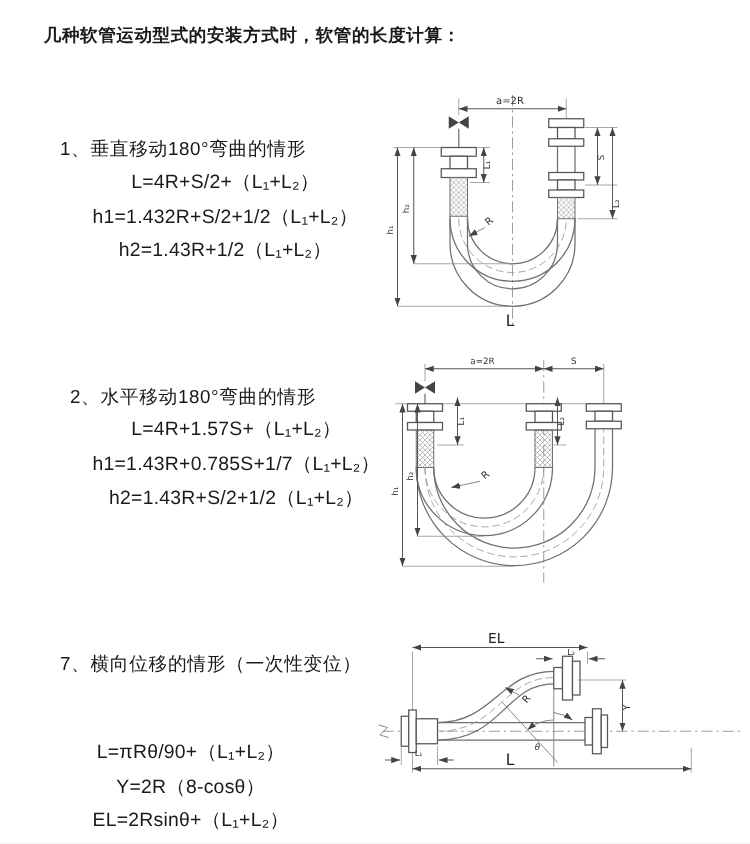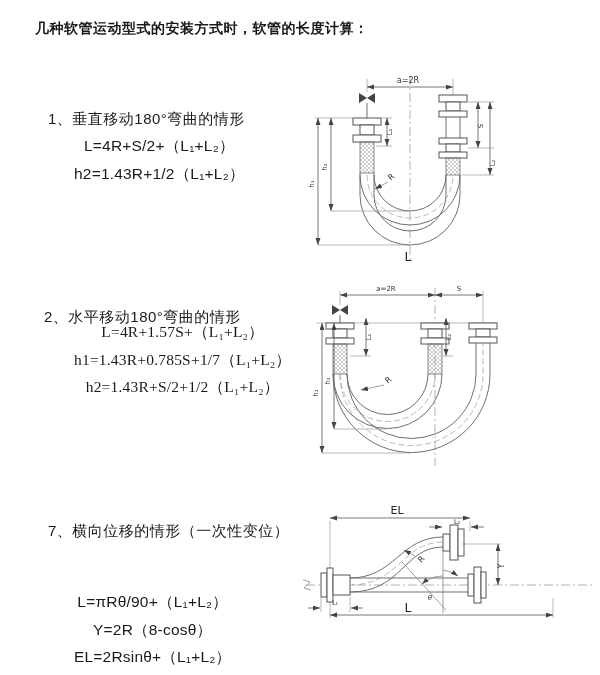--- a/index.html
+++ b/index.html
@@ -25,25 +25,26 @@
 </head>
 <body>
 
 <div id="canvas">
 
   <div class="abs title" style="left:35px;top:20px;">几种软管运动型式的安装方式时，软管的长度计算：</div>
 
   <div class="abs heading" style="left:48px;top:110px;">1、垂直移动180°弯曲的情形</div>
   <div class="abs" style="left:74px;top:132px;">
     <div class="formula">L=4R+S/2+（L₁+L₂）</div>
+    <div class="formula">h1=1.432R+S/2+1/2（L₁+L₂）</div>
     <div class="formula">h2=1.43R+1/2（L₁+L₂）</div>
   </div>
 
-  <div class="abs heading" style="left:44px;top:308px;text-align:center;">2、水平移动180°弯曲的情形</div>
-  <div class="abs" style="left:74px;top:318px;font-family:Liberation Serif, serif;">
+  <div class="abs heading" style="left:56px;top:308px;text-align:center;">2、水平移动180°弯曲的情形</div>
+  <div class="abs" style="left:74px;top:330px;">
     <div class="formula">L=4R+1.57S+（L₁+L₂）</div>
     <div class="formula">h1=1.43R+0.785S+1/7（L₁+L₂）</div>
     <div class="formula">h2=1.43R+S/2+1/2（L₁+L₂）</div>
   </div>
 
   <div class="abs heading" style="left:48px;top:522px;">7、横向位移的情形（一次性变位）</div>
   <div class="abs" style="left:74px;top:544px;margin-top:44px;">
     <div class="formula">L=πRθ/90+（L₁+L₂）</div>
     <div class="formula">Y=2R（8-cosθ）</div>
     <div class="formula">EL=2Rsinθ+（L₁+L₂）</div>

